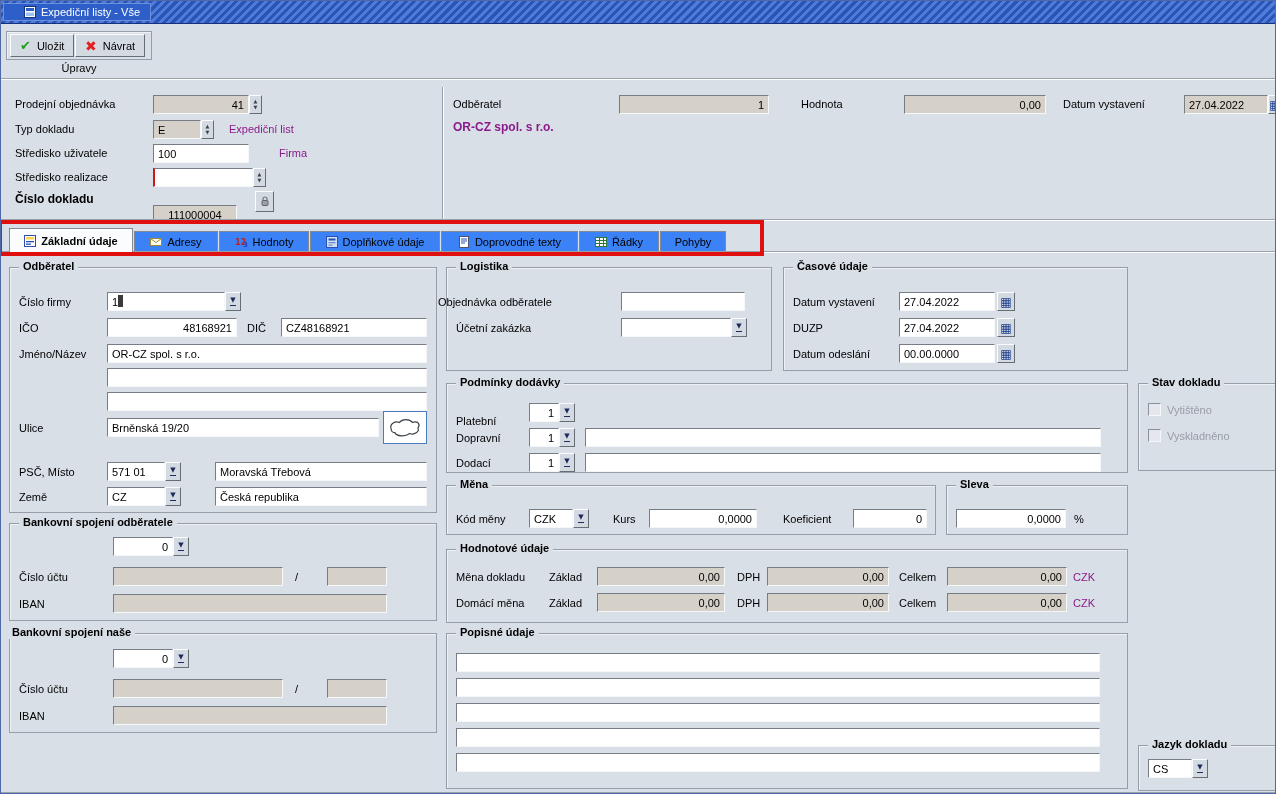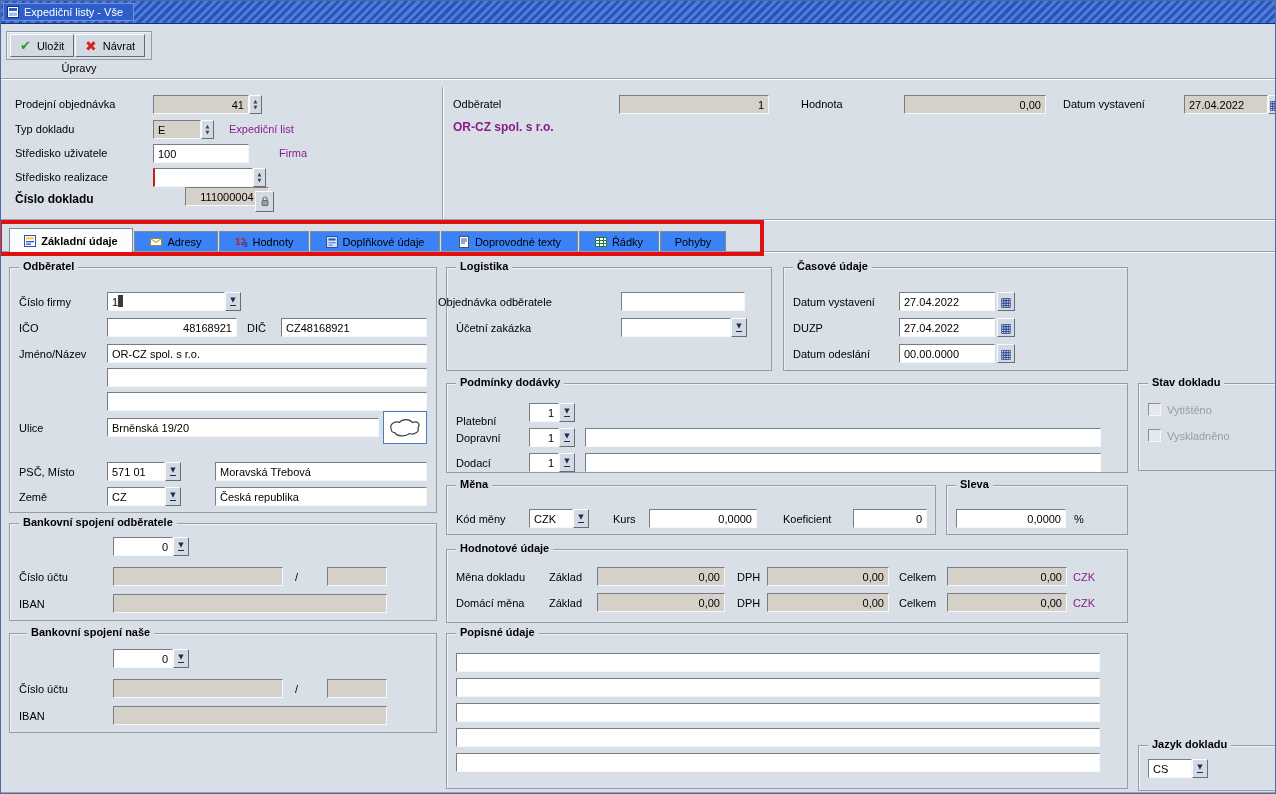--- a/index.html
+++ b/index.html
@@ -44,21 +44,21 @@
   .hline{position:absolute;height:0;border-top:1px solid #99a1ab;border-bottom:1px solid #fdfdfd;}
   .vline{position:absolute;width:0;border-left:1px solid #99a1ab;border-right:1px solid #fdfdfd;}
   .tbtn{position:absolute;height:23px;box-sizing:border-box;display:flex;align-items:center;
         gap:6px;padding:0 9px;background:#d4dae2;border-top:1px solid #fbfcfd;
         border-left:1px solid #fbfcfd;border-bottom:1px solid #676d74;
         border-right:1px solid #676d74;cursor:pointer;font-size:11px;}
   .titlebar{position:absolute;left:0;top:0;width:1276px;height:22px;
             background:repeating-linear-gradient(135deg,#4f7cd9 0 3px,#2a55b8 3px 6px);
             border-bottom:1px solid #16307e;}
   .title-seg{position:absolute;left:2px;top:2px;height:18px;box-sizing:border-box;
-             display:flex;align-items:center;gap:5px;padding:0 10px 0 3px;
+             display:flex;align-items:center;gap:5px;padding:0 10px 0 20px;
              background:#2e5fc8;border:1px solid #6e8fdc;color:#fff;font-size:11px;}
   .redbox{position:absolute;border:4px solid #e01010;z-index:30;pointer-events:none;box-sizing:border-box;}
   .cursorblk{position:absolute;width:5px;height:12px;background:#3a3a3a;z-index:3;}
   .mapbtn{position:absolute;box-sizing:border-box;background:#fff;border:1px solid #4a7ac0;
           display:flex;align-items:center;justify-content:center;cursor:pointer;}
 </style>
 </head>
 <body>
 
 <div id="win">
@@ -106,21 +106,21 @@
   <div class="lbl purple" style="left:278px;top:146px;">Firma</div>
 
   <div class="lbl" style="left:14px;top:170px;">Středisko realizace</div>
   <div class="inp redleft" style="left:152px;top:167px;width:100px;"></div>
   <div class="spin raised" style="left:252px;top:167px;">
       <i>▲</i>
       <i>▼</i>
     </div>
 
   <div class="lbl b" style="left:14px;top:192px;font-size:12px;">Číslo dokladu</div>
-  <div class="inp dis ctr" style="left:152px;top:186px;width:84px;margin-left:32px;">111000004</div>
+  <div class="inp dis ctr" style="left:152px;top:204px;width:84px;">111000004</div>
   <div class="raised" style="position:absolute;left:254px;top:190px;width:17px;height:19px;display:flex;align-items:center;justify-content:center;">
     <svg width="10" height="11" viewBox="0 0 10 11">
       <path d="M3 4.5 V3 a2 2 0 0 1 4 0 V4.5" fill="none" stroke="#6d737a" stroke-width="1.2"></path>
       <rect x="2" y="4.5" width="6" height="5" rx="1" fill="#9aa0a8" stroke="#60666c"></rect>
     </svg>
   </div>
 
   <div class="vline" style="left:441px;top:86px;height:132px;"></div>
 
   <div class="lbl" style="left:452px;top:97px;">Odběratel</div>
@@ -243,21 +243,21 @@
       <i>▼</i>
     </div>
   <div class="lbl" style="left:18px;top:570px;">Číslo účtu</div>
   <div class="inp dis" style="left:112px;top:566px;width:170px;"></div>
   <div class="lbl" style="left:294px;top:570px;">/</div>
   <div class="inp dis" style="left:326px;top:566px;width:60px;"></div>
   <div class="lbl" style="left:18px;top:597px;">IBAN</div>
   <div class="inp dis" style="left:112px;top:593px;width:274px;"></div>
 
   <div class="grp" style="left:8px;top:632px;width:428px;height:100px;"></div>
-  <div class="gtitle" style="left:26px;top:625px;">Bankovní spojení naše</div>
+  <div class="gtitle" style="left:7px;top:625px;">Bankovní spojení naše</div>
   <div class="inp rt" style="left:112px;top:648px;width:60px;">0</div>
   <div class="cmb raised" style="left:172px;top:648px;">
       <i>▼</i>
     </div>
   <div class="lbl" style="left:18px;top:682px;">Číslo účtu</div>
   <div class="inp dis" style="left:112px;top:678px;width:170px;"></div>
   <div class="lbl" style="left:294px;top:682px;">/</div>
   <div class="inp dis" style="left:326px;top:678px;width:60px;"></div>
   <div class="lbl" style="left:18px;top:709px;">IBAN</div>
   <div class="inp dis" style="left:112px;top:705px;width:274px;"></div>

